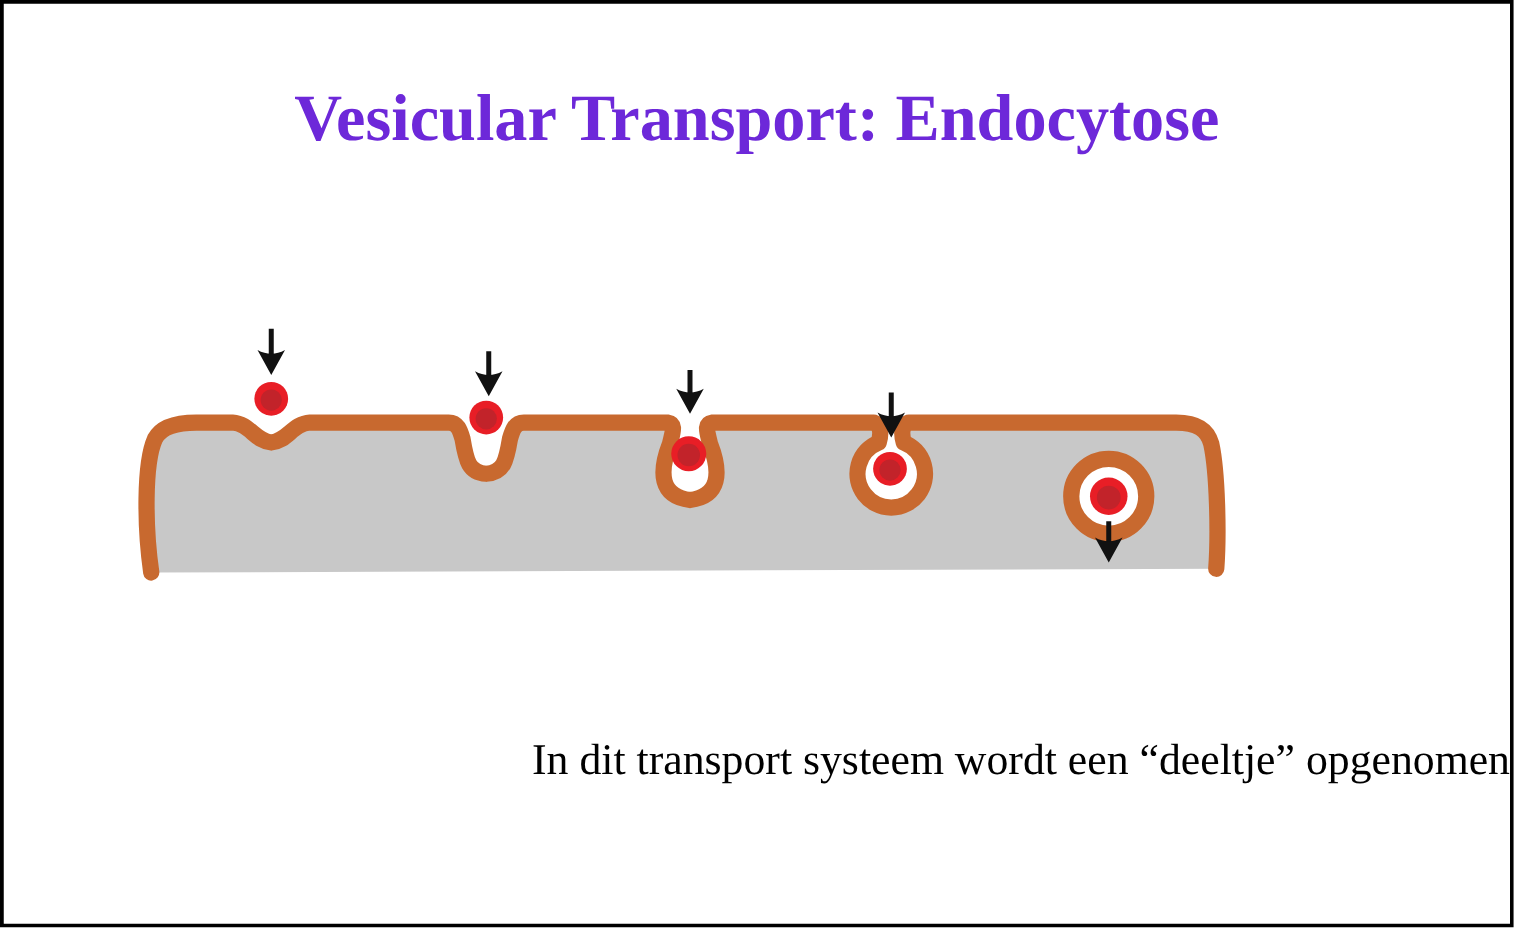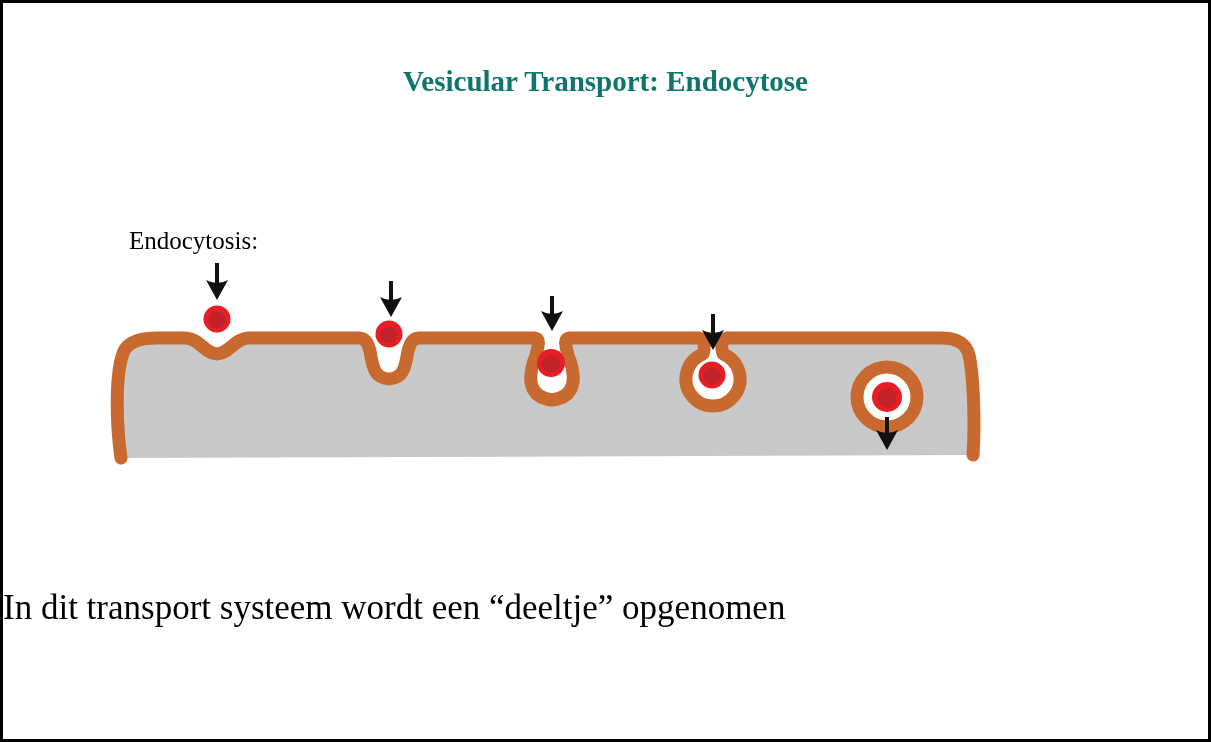--- a/index.html
+++ b/index.html
@@ -13,56 +13,55 @@
     font-family: "Liberation Serif", serif;
     overflow: hidden;
   }
   .title {
     position: absolute;
     top: 62px;
     left: 0;
     width: 100%;
     margin: 0;
     text-align: center;
-    font-size: 29px;
+    font-size: 53px;
     font-weight: bold;
-    color: #0f766e;
+    color: #6d28d9;
     letter-spacing: 0px;
   }
   .endo-label {
     position: absolute;
     top: 224px;
     left: 126px;
     font-size: 25px;
     color: #000;
   }
   .diagram-svg {
     position: absolute;
     top: 0;
     left: 0;
   }
   .caption {
     position: absolute;
     top: 583px;
     left: 0;
     width: 100%;
-    text-align: left;
+    text-align: right;
     font-size: 35px;
     color: #000;
     line-height: 43px;
   }
 </style>
 </head>
 <body>
 
 <div class="page">
 
   <h1 class="title">Vesicular Transport: Endocytose</h1>
 
-  <div class="endo-label">Endocytosis:</div>
 
   <svg class="diagram-svg" width="1211" height="742" viewBox="0 0 1211 742" xmlns="http://www.w3.org/2000/svg">
 
     <path fill-rule="evenodd" d="M 118 455
              C 113 420 112 368 121 348
              C 126 338 138 335 154 335
              L 183 335
              C 197 336 201 350 214 351
              C 227 350 231 336 245 335
              L 356 335

